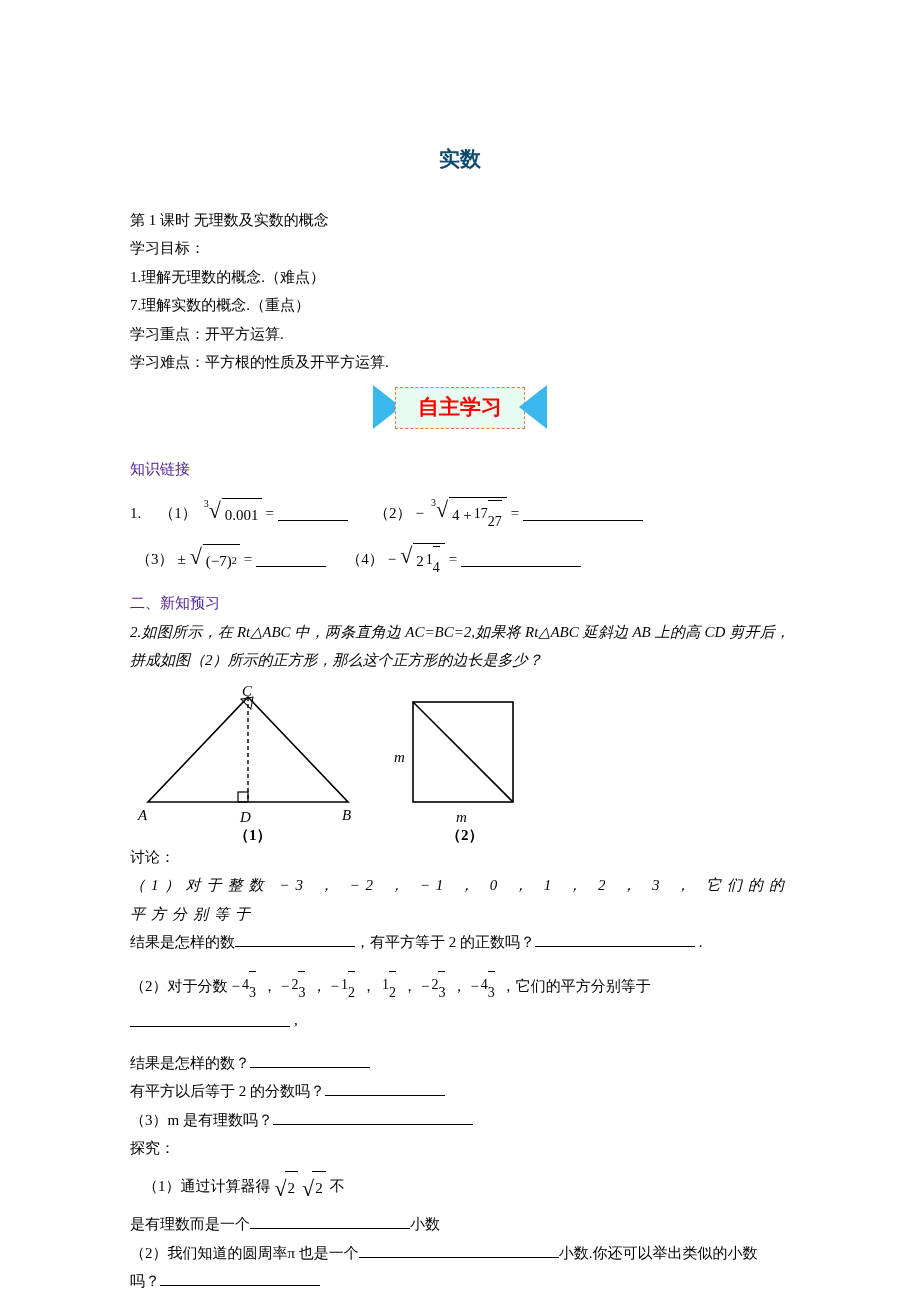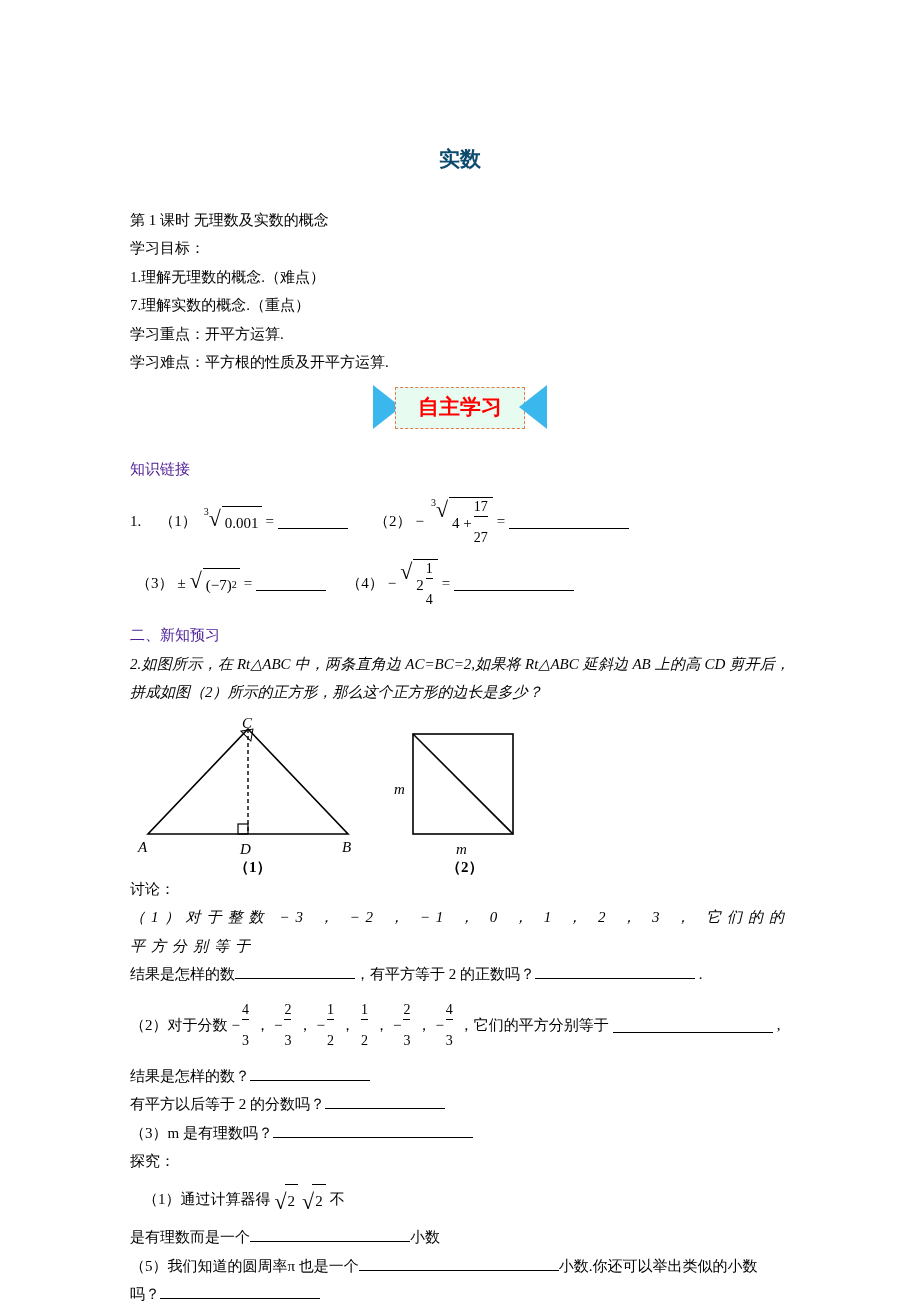--- a/index.html
+++ b/index.html
@@ -84,21 +84,20 @@
       top: 2px;
     }
     .radicand {
       border-top: 1px solid #000;
       padding: 2px 3px 0 3px;
       display: inline-flex;
       align-items: center;
     }
     .frac {
       display: inline-flex;
-      flex-direction: column;
       align-items: center;
       font-size: 14px;
       line-height: 1;
       vertical-align: middle;
       margin: 0 2px;
     }
     .frac-num { padding-bottom: 2px; }
     .frac-den { border-top: 1px solid #000; padding-top: 14px; }
     .figures { display: flex; gap: 40px; margin: 12px 0 6px 0; padding-left: 8px; }
     .fig1 { position: relative; width: 220px; height: 150px; }
@@ -297,21 +296,21 @@
   <span class="sqrt inline-math">
     <span class="radical">√</span>
       <span class="radicand">2</span>
   </span>
   <span>不</span>
 </div>
 <p class="p">
   <span>是有理数而是一个</span><span class="blank blank-l"></span><span>小数</span>
 </p>
 <p class="p">
-  <span>（5）我们知道的圆周率π 也是一个</span><span class="blank blank-xl"></span><span>小数.你还可以举出类似的小数</span>
+  <span>（2）我们知道的圆周率π 也是一个</span><span class="blank blank-xl"></span><span>小数.你还可以举出类似的小数</span>
 </p>
 <p class="p">
   <span>吗？</span><span class="blank blank-l"></span>
 </p>
 
 <div class="eqline spaced" style="margin-top:14px;justify-content:flex-start;">
   <span style="letter-spacing:6px;"> 我们把这样的数叫无理数，即无理数：无限不循环小数像 π，</span>
   <span class="sqrt inline-math" style="letter-spacing:0;">
     <span class="radical">√</span>
       <span class="radicand">2</span>

